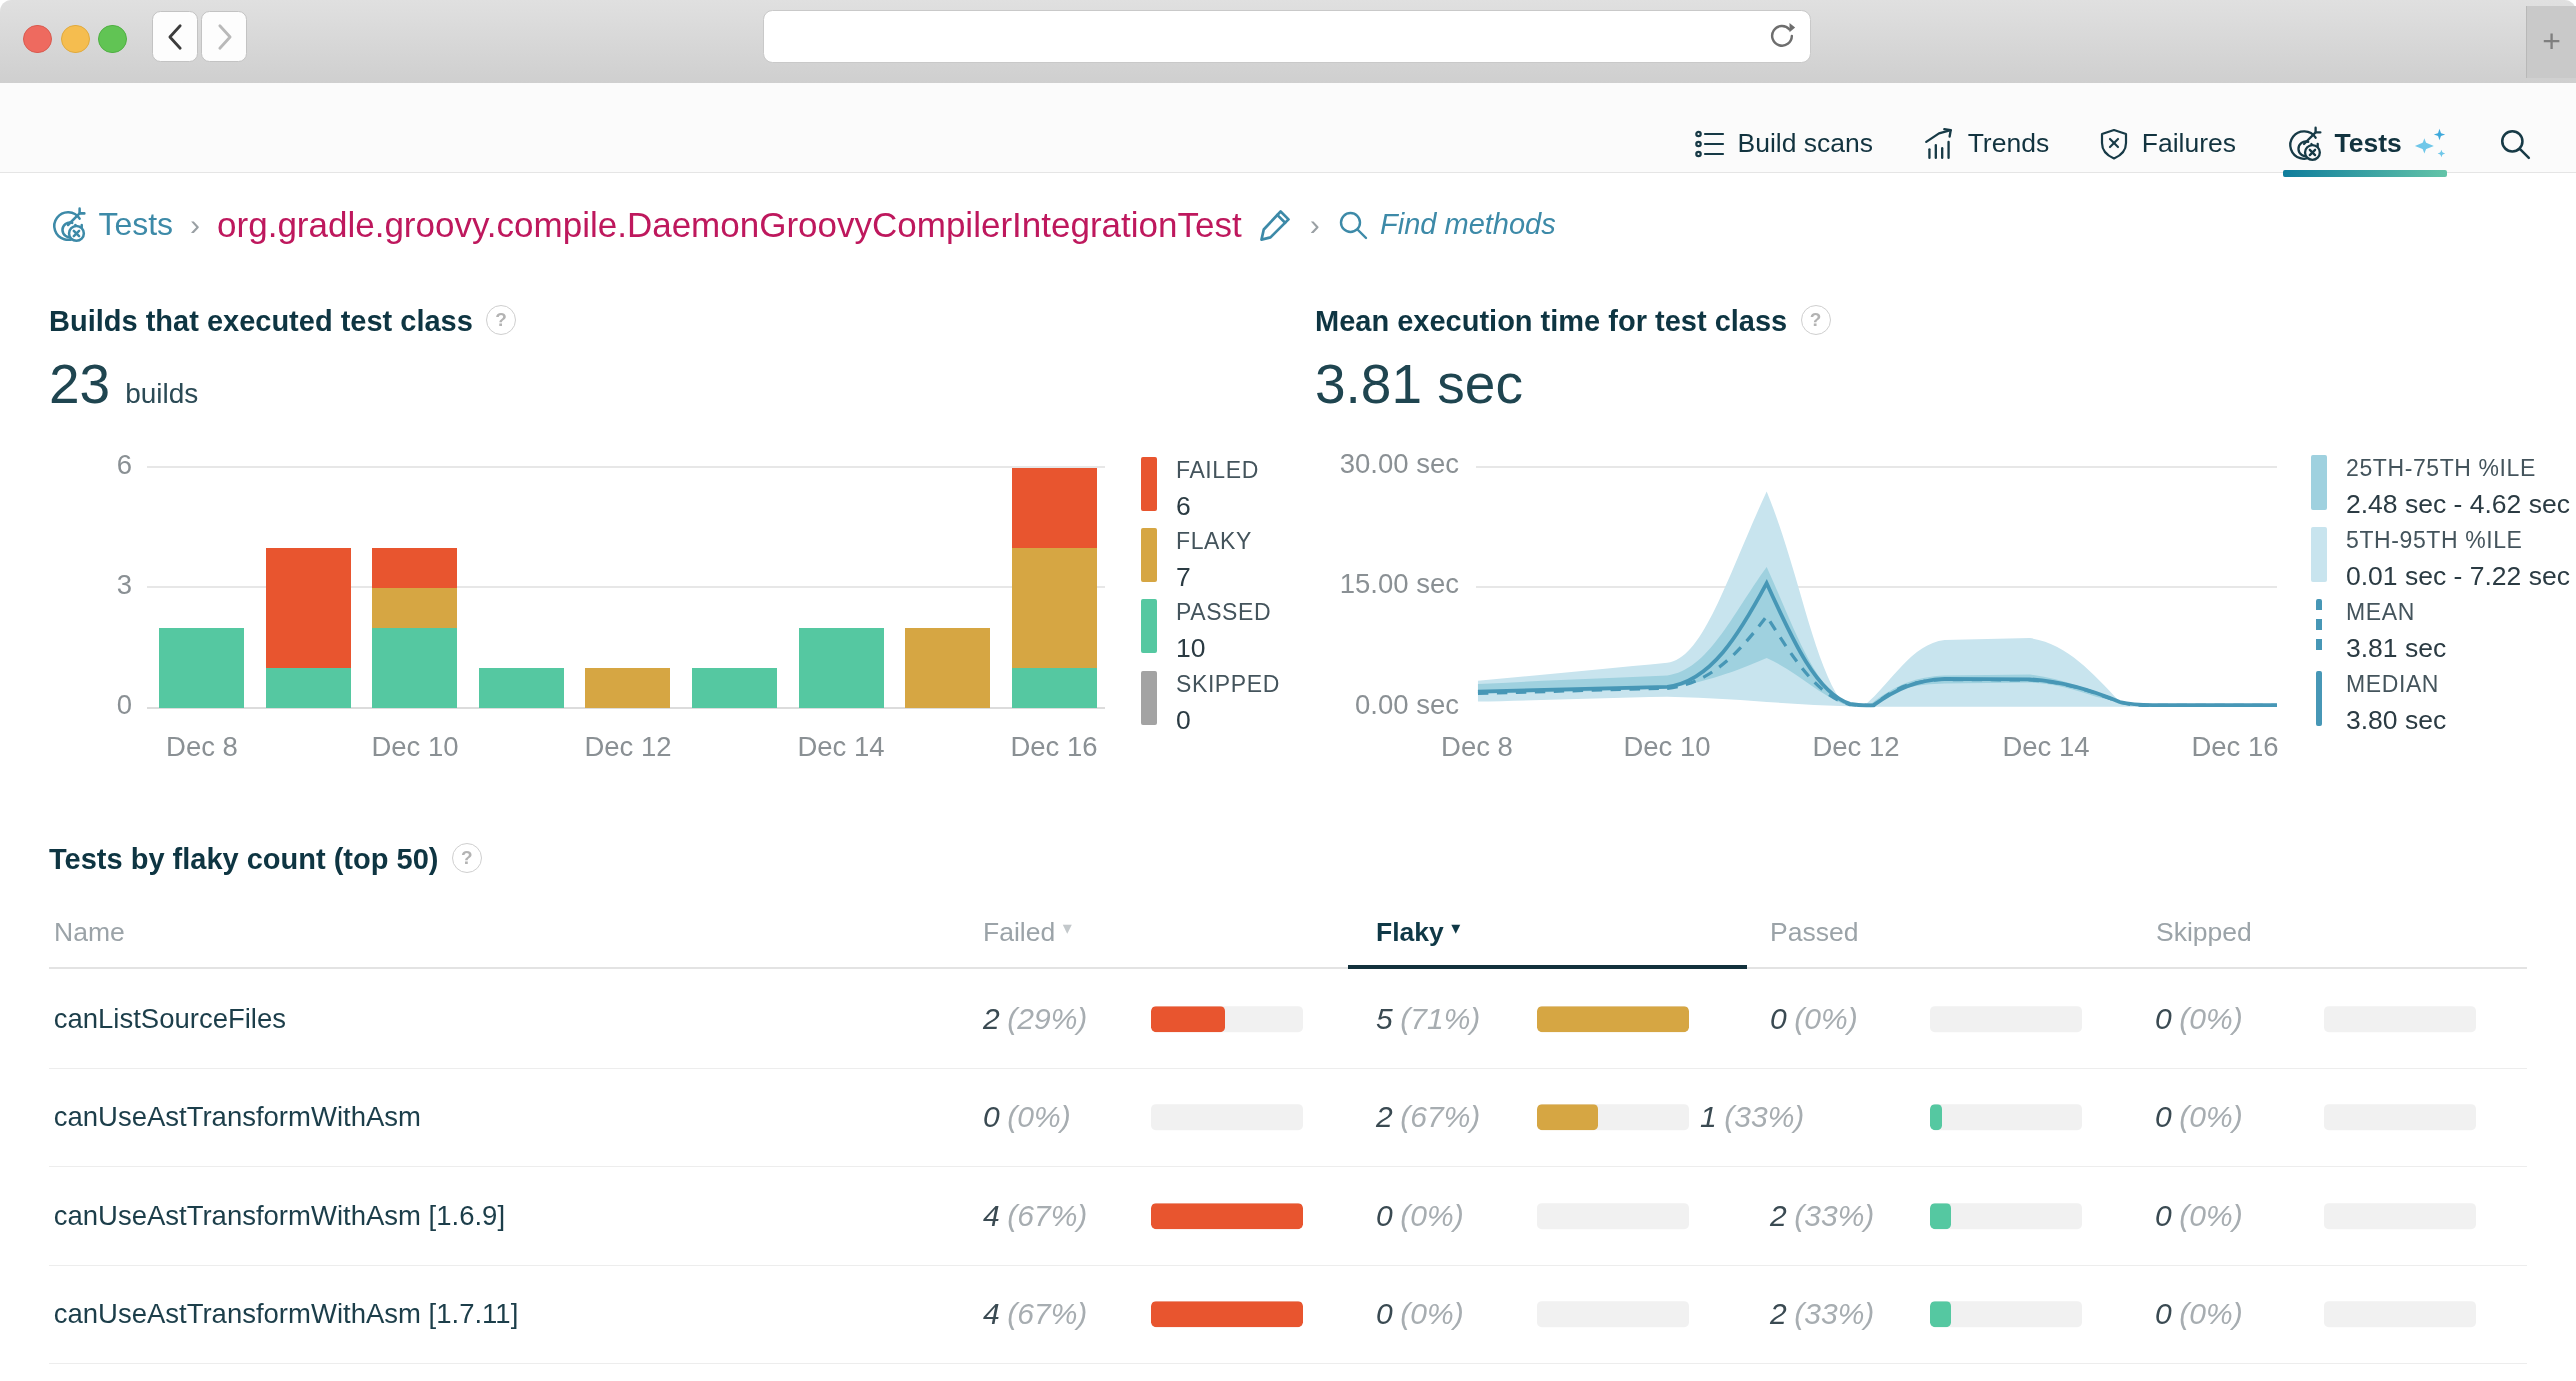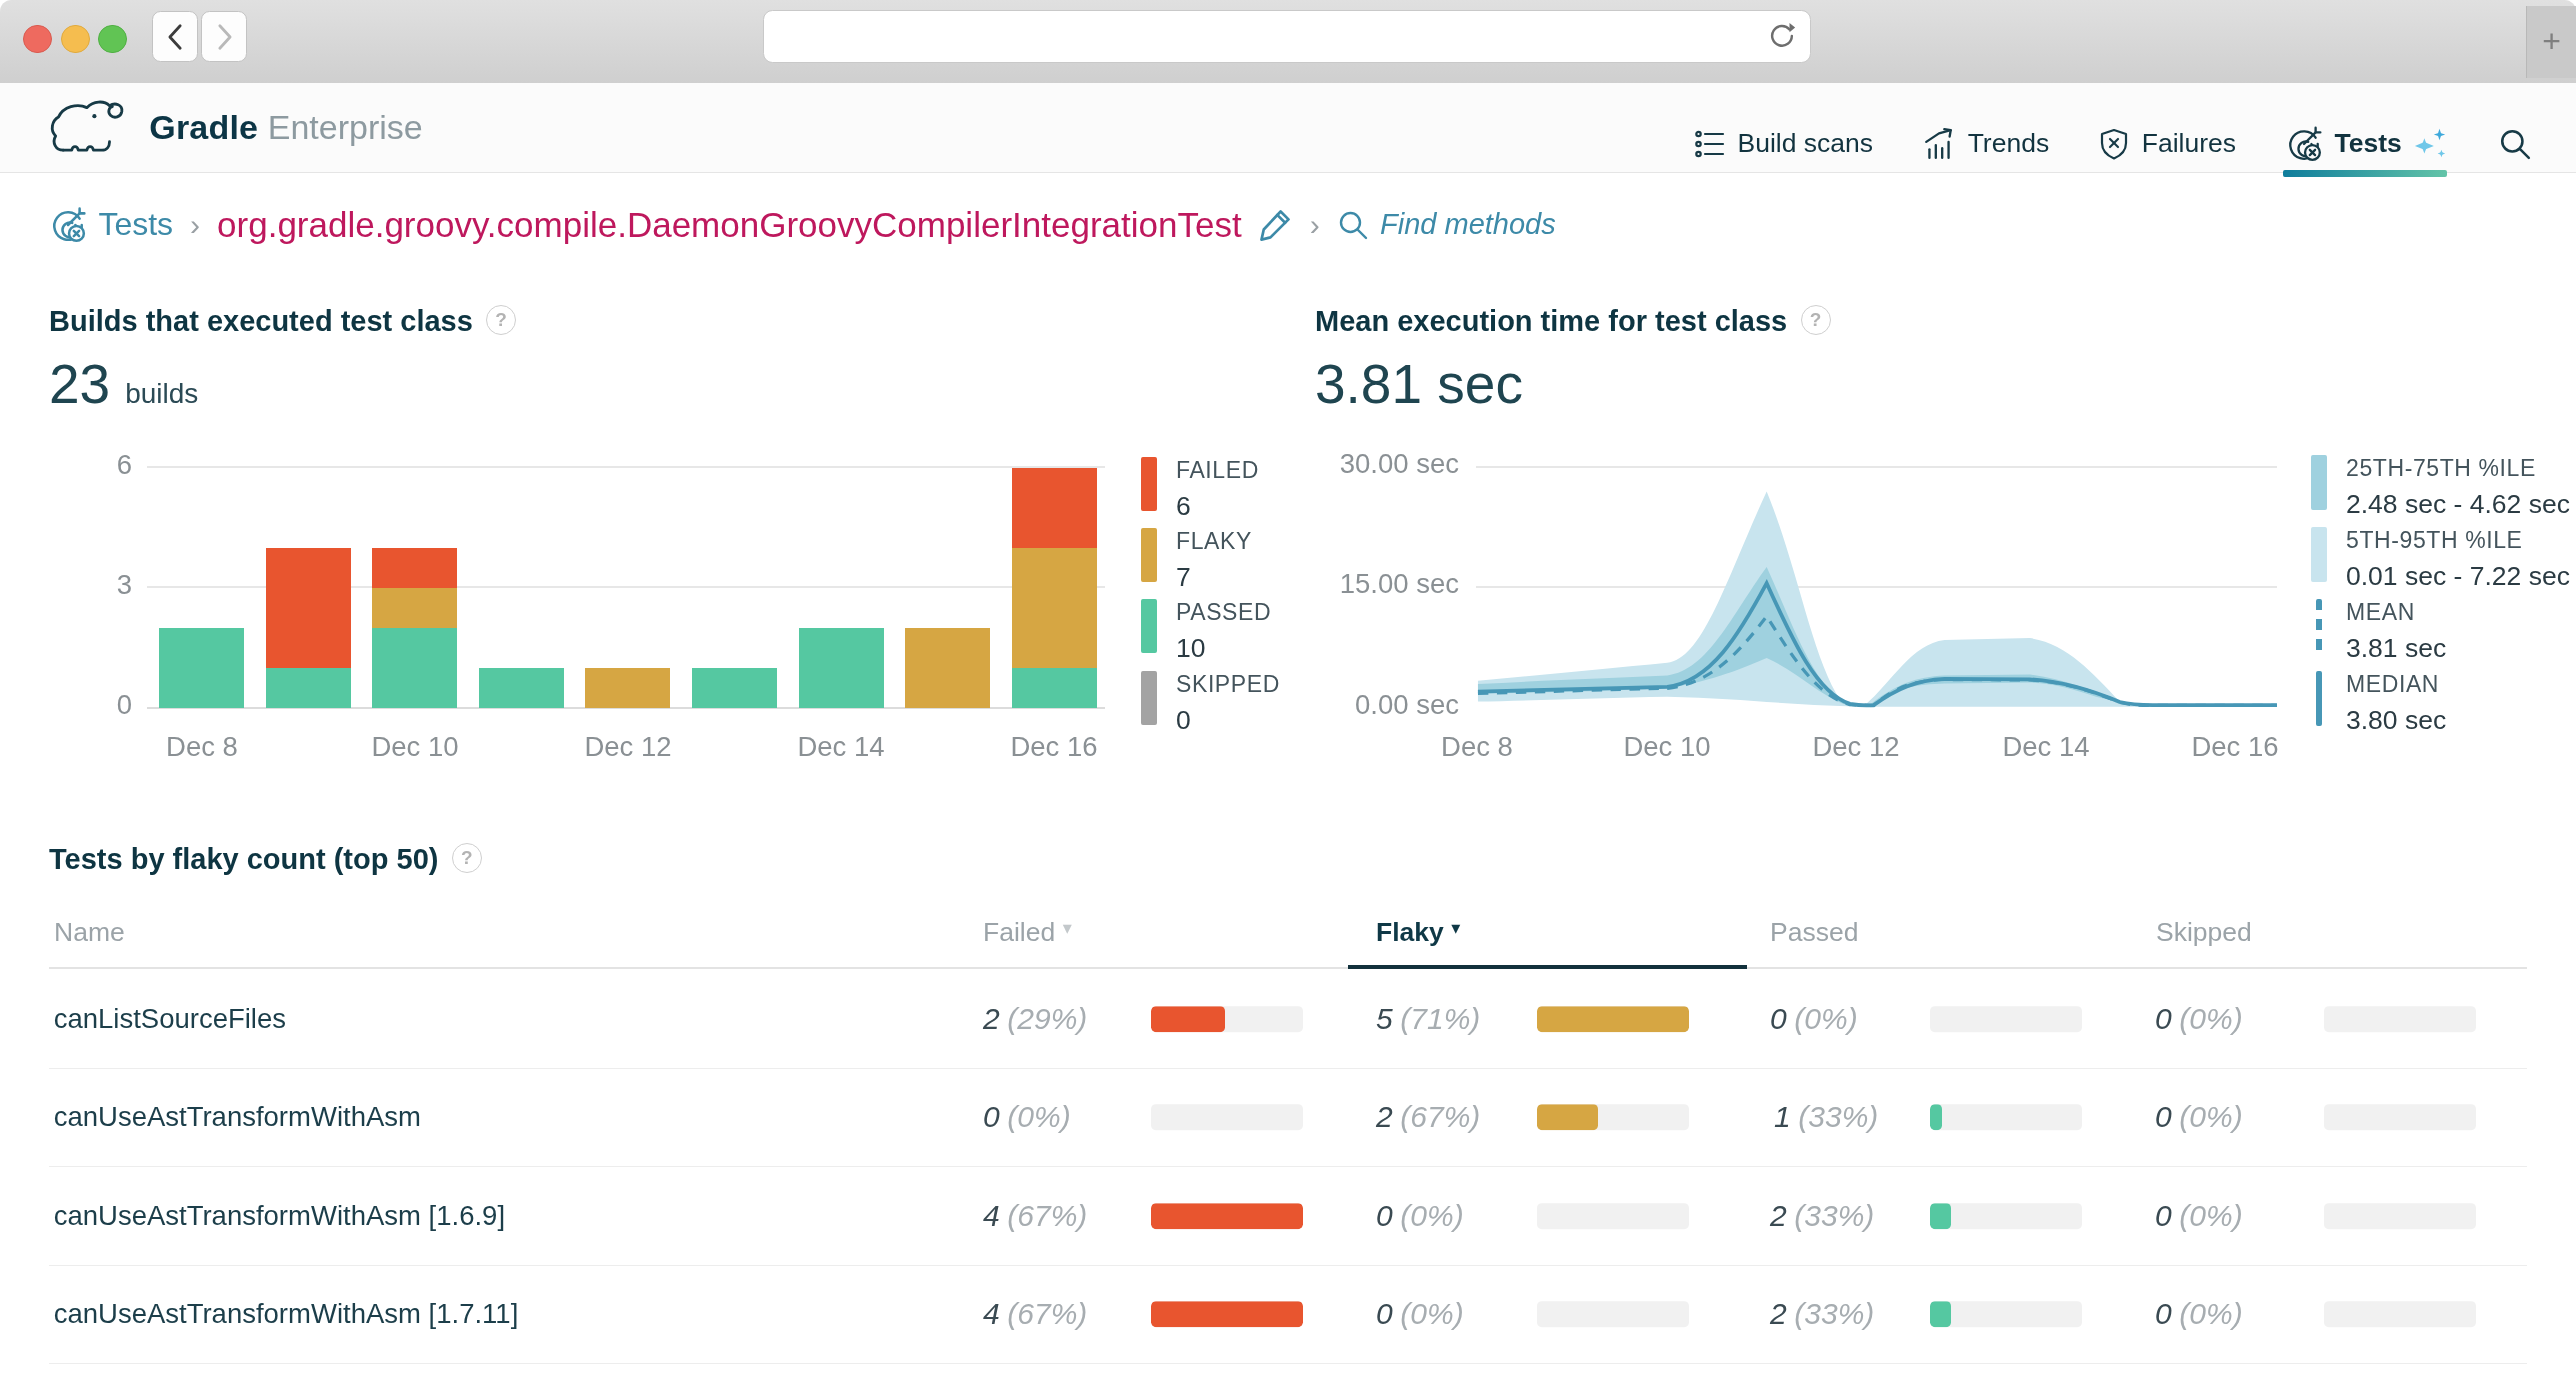--- a/index.html
+++ b/index.html
@@ -96,31 +96,20 @@
       <svg class="reload" viewBox="0 0 32 32">
         <path d="M24,9 A10.5,10.5 0 1 0 26.5,16" style="fill:none;stroke:#6e6e6e;stroke-width:2.6;stroke-linecap:round;"></path>
         <polygon points="24,2 24,12 30,7" style="fill:#6e6e6e;"></polygon>
       </svg>
     </div>
 
     <div class="newtab">+</div>
   </div>
 
   <div class="appbar">
-    <div class="brand">
-      <svg width="87" height="59" viewBox="0 0 92 62">
-        <g style="fill:none;stroke:#173a46;stroke-width:3;stroke-linecap:round;stroke-linejoin:round;">
-          <path d="M15,55 C7,55 3,47 7,40 C1,34 3,24 10,20 C15,9 30,5 40,10 C47,3 58,2 64,8 C70,4 78,7 77,14 C76,20 69,22 65,18 C62,15 63,10 67,9"></path>
-          <path d="M15,55 L24,55 C25,50 30,50 31,55 L40,55 C41,50 46,50 47,55 L56,55 C61,55 64,51 64,46"></path>
-        </g>
-        <circle cx="48" cy="19" r="2.2" style="fill:#173a46;"></circle>
-      </svg>
-      <span class="brand-primary">Gradle</span>
-      <span class="brand-secondary">Enterprise</span>
-    </div>
 
     <div class="nav">
       <div class="nav-item">
         <svg width="32" height="32" viewBox="0 0 32 32">
           <g class="icon-stroke">
             <circle cx="4.5" cy="6" r="2.2"></circle>
               <line x1="11" y1="6" x2="29" y2="6"></line>
             <circle cx="4.5" cy="16" r="2.2"></circle>
               <line x1="11" y1="16" x2="29" y2="16"></line>
             <circle cx="4.5" cy="26" r="2.2"></circle>
@@ -421,21 +410,21 @@
         <div class="track" style="left: 2275px;"></div>
       </div>
       <div class="trow" style="top: 1068px;">
         <div class="tname" style="left: 4.7px;">canUseAstTransformWithAsm</div>
         <div class="tval" style="left: 934px;"><span>0</span><span class="pct">(0%)</span></div>
         <div class="track" style="left: 1102px;"></div>
         <div class="tval" style="left: 1327px;"><span>2</span><span class="pct">(67%)</span></div>
         <div class="track" style="left: 1488px;">
           <div class="fill" style="width: 40%; background: rgb(214, 166, 67);"></div>
         </div>
-        <div class="tval" style="left: 1725px;"><span>1</span><span class="pct">(33%)</span></div>
+        <div class="tval" style="left: 1651px;"><span>1</span><span class="pct">(33%)</span></div>
         <div class="track" style="left: 1881px;">
           <div class="fill" style="width: 8%; background: rgb(85, 200, 161);"></div>
         </div>
         <div class="tval" style="left: 2106px;"><span>0</span><span class="pct">(0%)</span></div>
         <div class="track" style="left: 2275px;"></div>
       </div>
       <div class="trow" style="top: 1167px;">
         <div class="tname" style="left: 4.7px;">canUseAstTransformWithAsm [1.6.9]</div>
         <div class="tval" style="left: 934px;"><span>4</span><span class="pct">(67%)</span></div>
         <div class="track" style="left: 1102px;">

